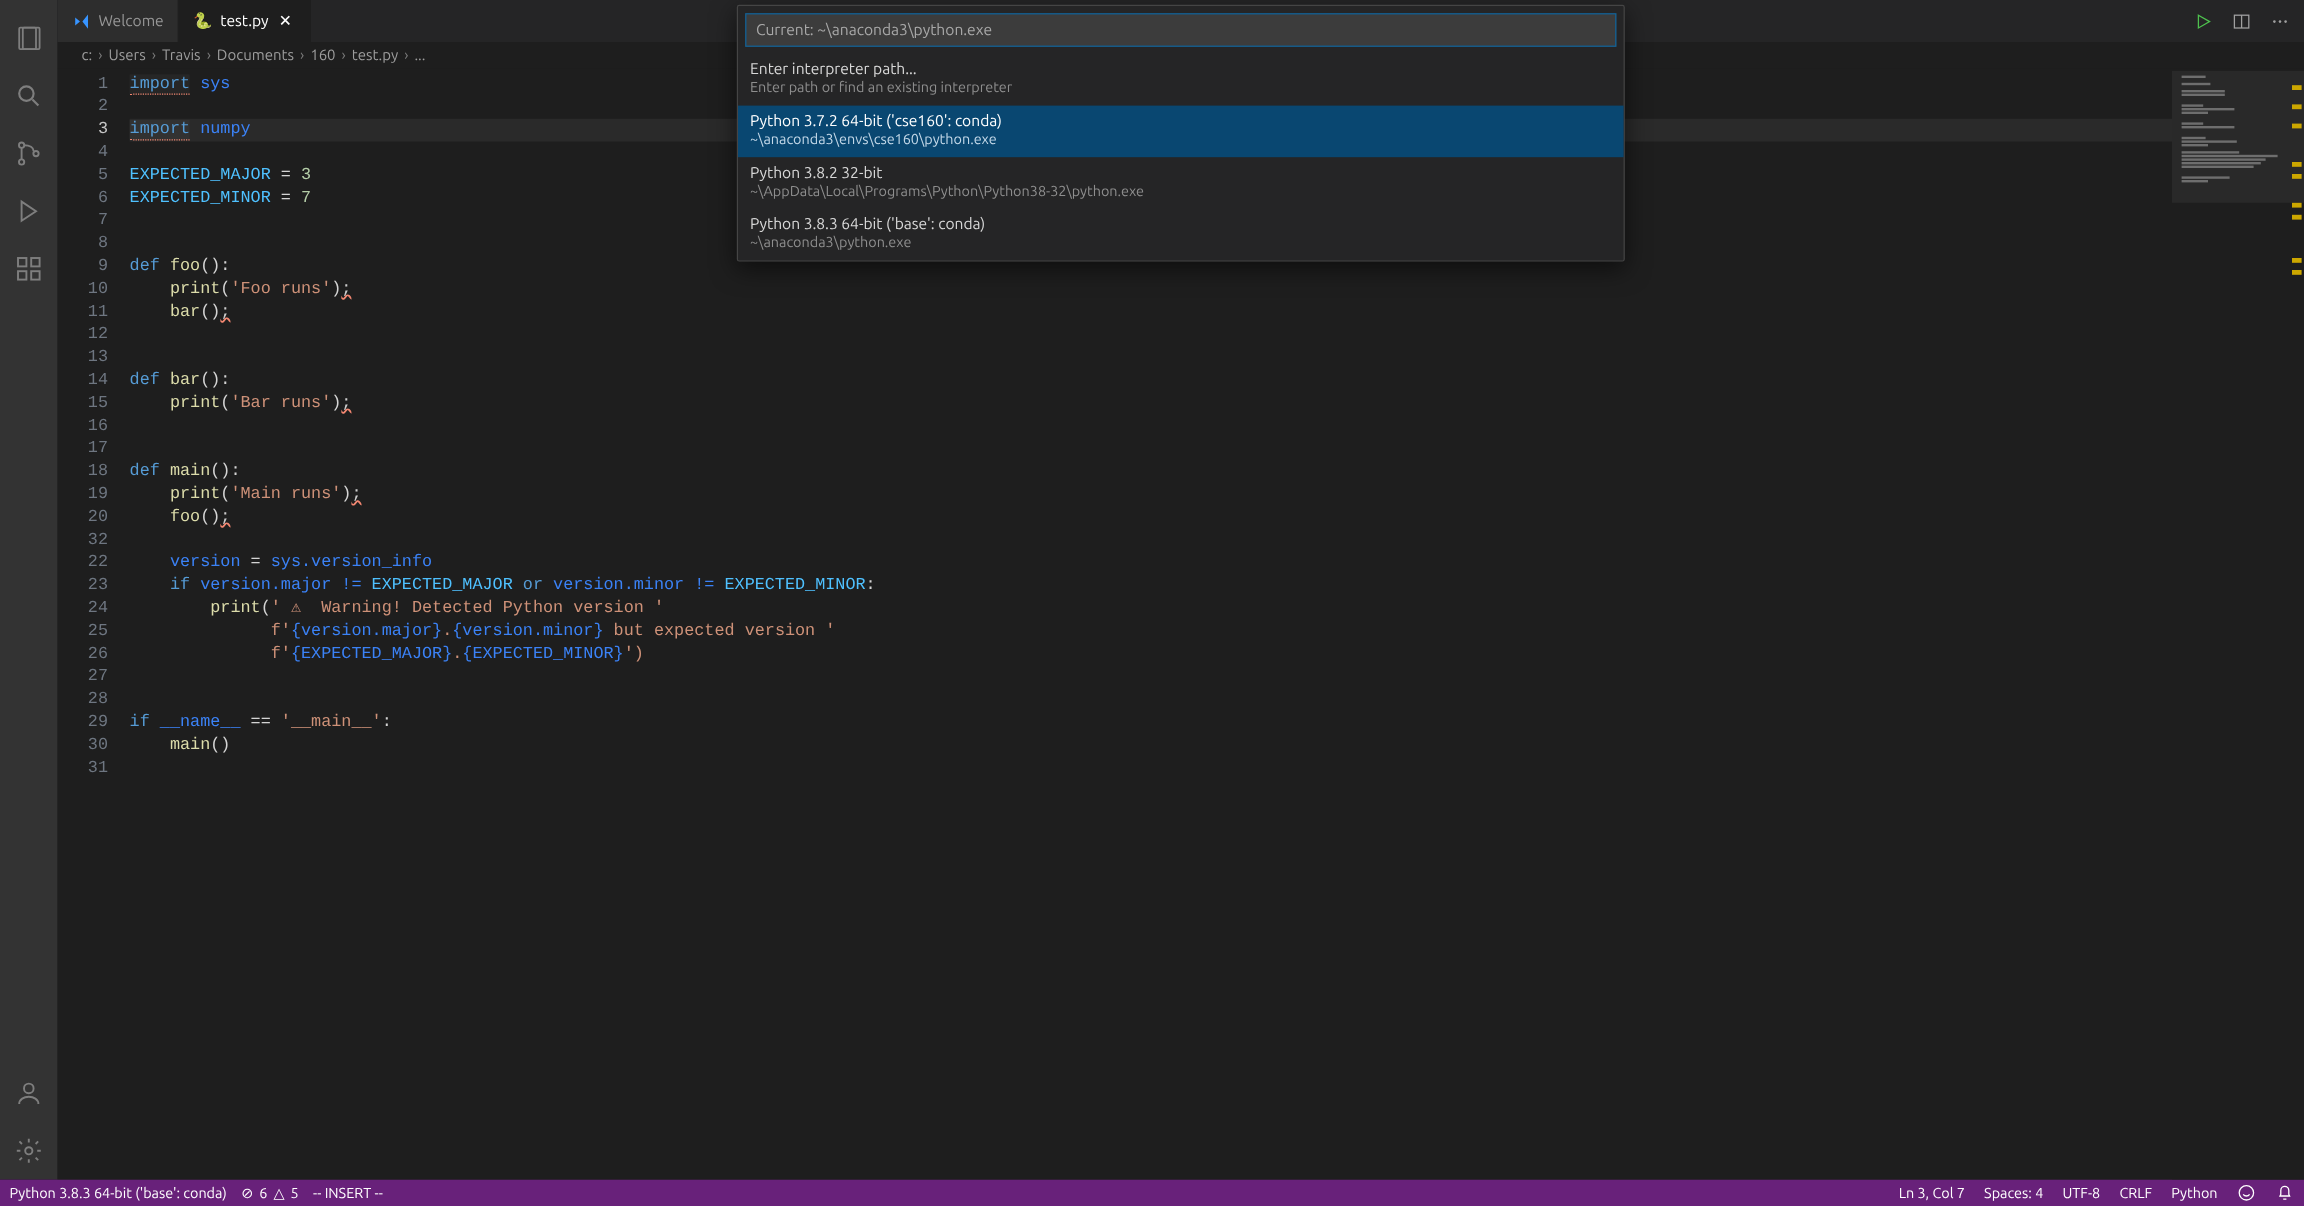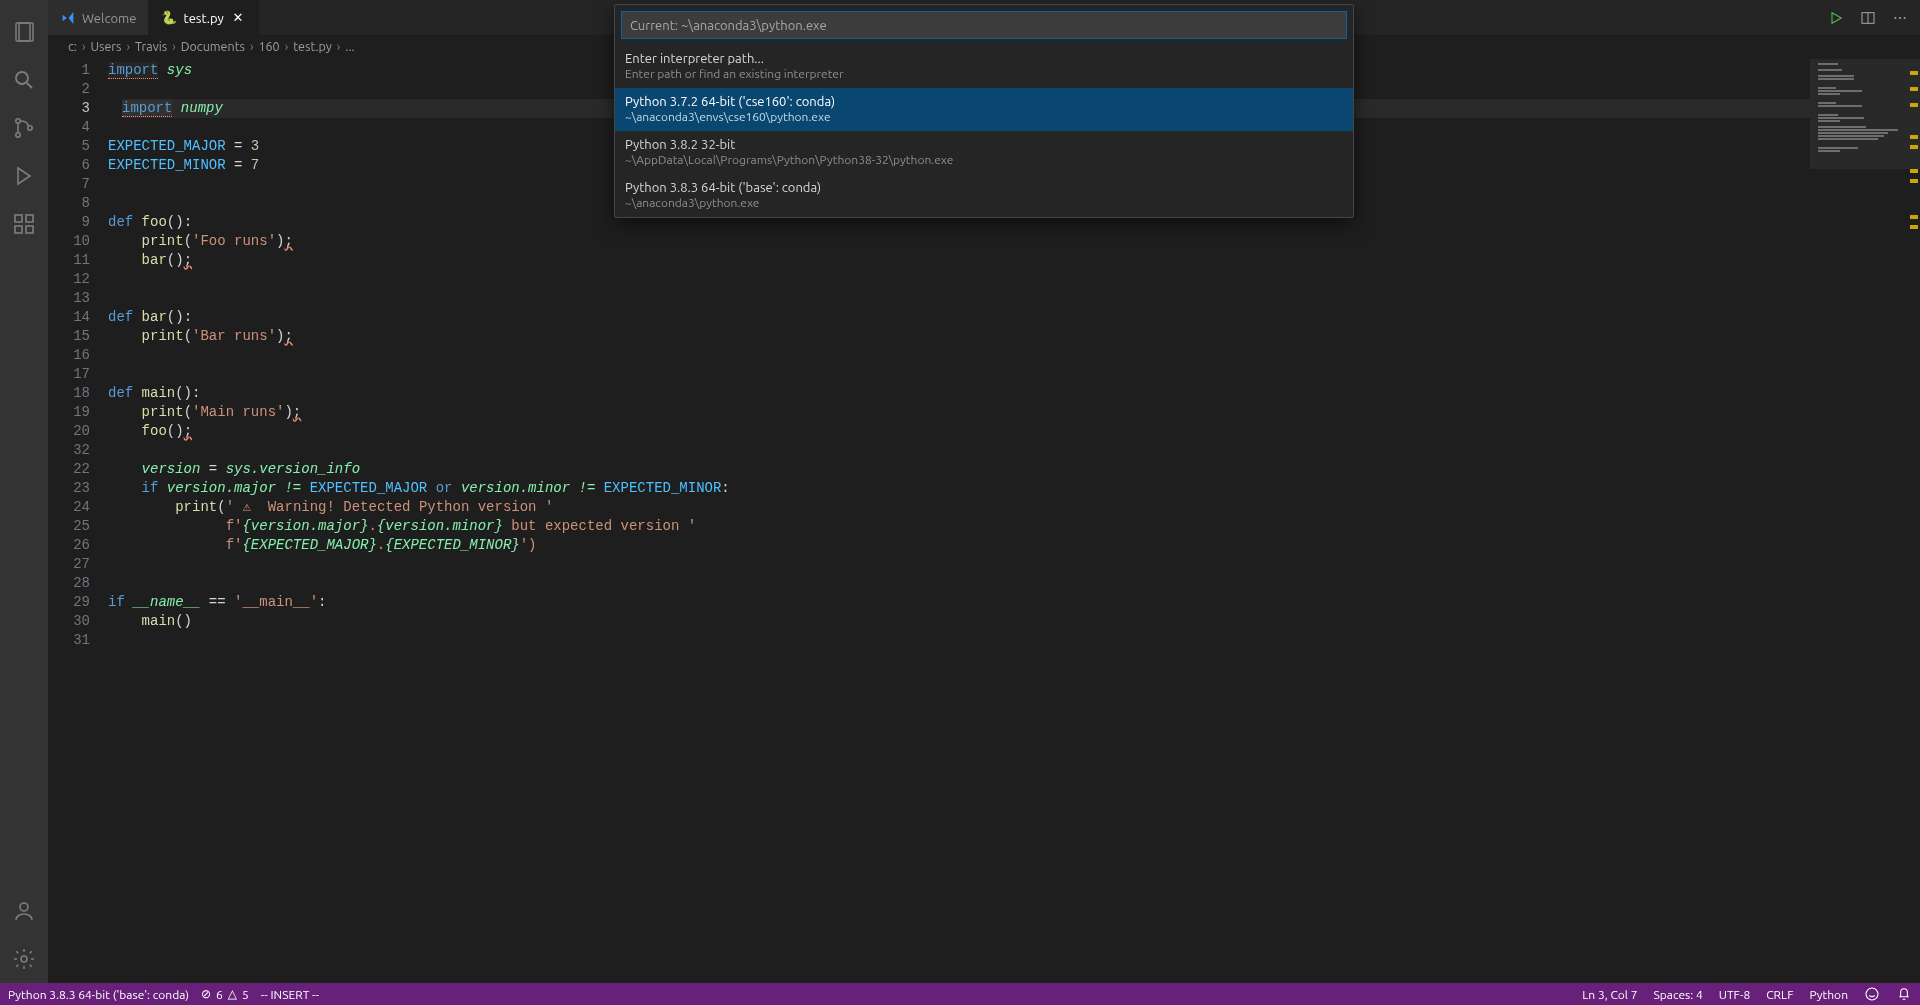--- a/index.html
+++ b/index.html
@@ -64,26 +64,26 @@
   user-select: none;
 }
 .gutter div { height: 19px; }
 .gutter div.cur { color: #c6c6c6; }
 .code {
   flex: 1; font-family: Consolas, "Courier New", monospace;
   font-size: 14px; line-height: 19px; padding-top: 4px; white-space: pre;
   position: relative;
 }
 .code .line { height: 19px; }
-.code .line.hl { background: #2a2a2a; margin-left: 14px; }
+.code .line.hl { background: #2a2a2a; }
 .kw { color: #569cd6; }
 .fn { color: #dcdcaa; }
 .str { color: #ce9178; }
 .num { color: #b5cea8; }
-.var { color: #86efac; font-style: italic; }
+.var { color: #3b82f6; }
 .const { color: #4fc1ff; }
 .op { color: #d4d4d4; }
 .pale { color: #6b6b6b; }
 .colon-err { text-decoration: underline wavy #f48771; text-decoration-skip-ink: none; }
 .imp-err { background: rgba(255,255,255,0.04); border-bottom: 1px dotted #f48771; }
 
 .minimap {
   width: 110px; background: #1e1e1e; position: relative;
 }
 .minimap .mm-line { position: absolute; left: 8px; height: 2px; background: #6e6e6e; }

